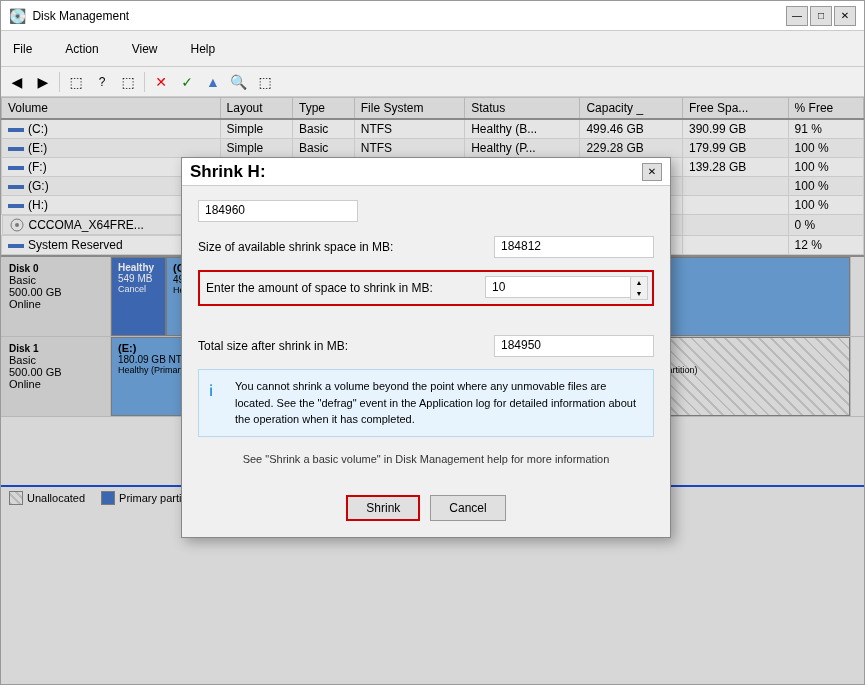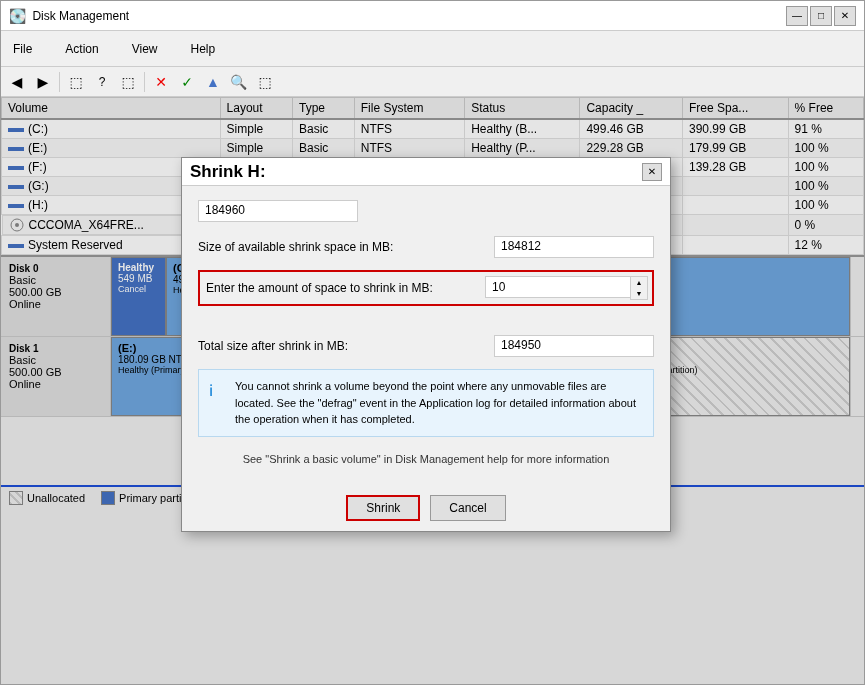--- a/index.html
+++ b/index.html
@@ -351,21 +351,21 @@
     .help-text {
       font-size: 11px;
       color: #333;
       text-align: center;
       padding: 6px 0 10px;
     }
     .modal-footer {
       display: flex;
       justify-content: center;
       gap: 10px;
-      padding: 8px 16px 10px;
+      padding: 8px 16px 16px;
     }
     .btn {
       padding: 4px 18px;
       font-size: 12px;
       border: 1px solid #999;
       background: #e0e0e0;
       cursor: pointer;
       min-width: 70px;
     }
     .btn-primary {

